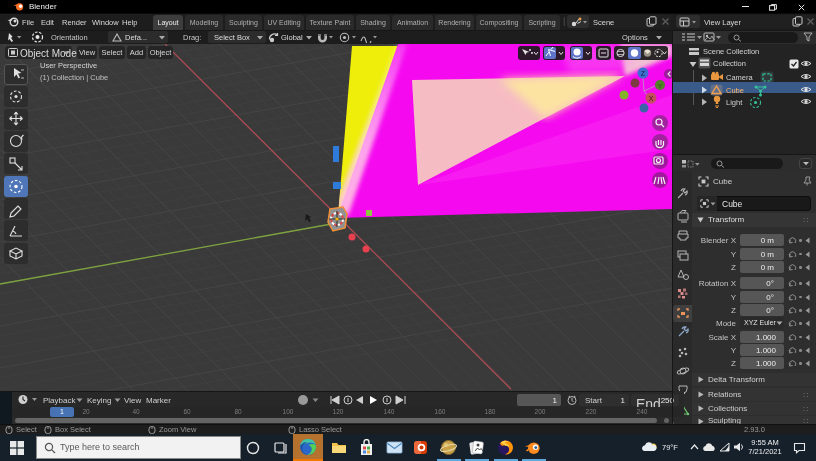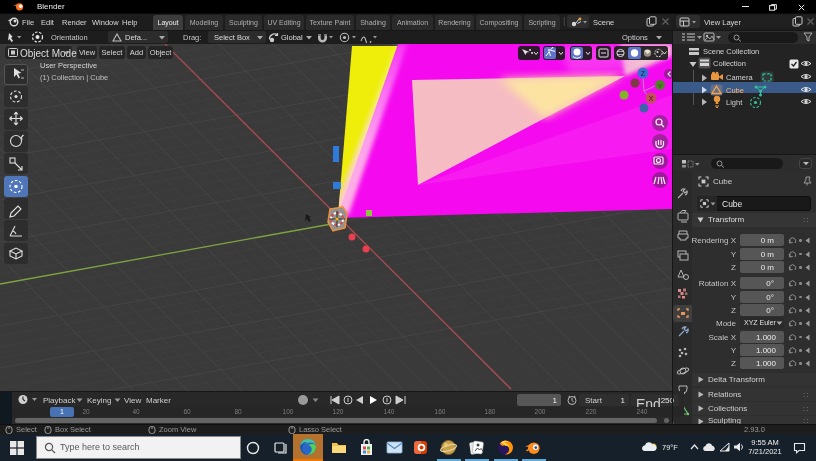--- a/index.html
+++ b/index.html
@@ -4,21 +4,21 @@
 <style>
   * { margin:0; padding:0; box-sizing:border-box; }
   html,body { width:816px; height:461px; overflow:hidden; background:#000; }
   body { font-family:"Liberation Sans", sans-serif; }
   span { white-space:nowrap; }
   .abs { position:absolute; }
   #stage { position:relative; width:816px; height:461px; background:#101820; }
 
   
   #titlebar { left:0; top:0; width:816px; height:13px; background:#000; color:#fff; }
-  #titlebar .title { position:absolute; left:29px; top:1.5px; font-size:8px; color:#eee;margin-left:8px; }
+  #titlebar .title { position:absolute; left:29px; top:1.5px; font-size:8px; color:#eee; }
 
   
   #topbar { left:0; top:13px; width:816px; height:17px; background:#1d1d1d; color:#d4d4d4; font-size:9px; }
   .menuitem { position:absolute; top:5px; color:#d9d9d9; font-size:7.5px; }
   .wtab { position:absolute; top:2px; height:15px; line-height:15px; text-align:center; color:#b0b0b0; background:#2a2a2a; border-radius:3px 3px 0 0; font-size:7px; }
   .wtab.active { background:#3d3d3d; color:#efefef; }
 
   
   #toolbar2 { left:0; top:30px; width:672px; height:14px; background:#1d1d1d; color:#cfcfcf; font-size:7.5px; }
 
@@ -643,21 +643,21 @@
       </svg>
     <span class="abs" style="left:49px;top:44px;color:#e8e8e8;font-size:8.5px">Cube</span>
 
     <div class="abs" style="left:19px;top:58px;width:124px;height:14px;background:#353535"></div>
     <svg class="abs" style="left:24px;top:62px" width="7" height="6" viewBox="0 0 7 6">
         <path d="M0.5 0.5 h6 l-3 5 Z" fill="#ccc"></path>
       </svg>
     <span class="abs" style="left:35px;top:60px;color:#dedede">Transform</span>
     <span class="abs" style="left:130px;top:60px;color:#888;letter-spacing:1px">::</span>
     <div id="transform-rows" class="abs" style="left:0;top:0">
-        <span class="abs" style="left:0;top:81px;width:63px;text-align:right;color:#c4c4c4;font-size:8px">Rendering X</span>
+        <span class="abs" style="left:0;top:81px;width:63px;text-align:right;color:#c4c4c4;font-size:8px">Blender X</span>
         <div class="abs" style="left:67px;top:79px;width:44px;height:12px;background:#565656;border-radius:2px"></div>
         <span class="abs" style="left:67px;top:81px;width:34px;text-align:right;color:#ededed;font-size:8px">0 m</span>
         <svg class="abs" style="left:115px;top:81px" width="9" height="9" viewBox="0 0 9 9">
           <path d="M2 7 a3.2 3.2 0 1 1 5 0 M2.2 4 l-0.5 3 l3 -0.5" fill="none" stroke="#909090" stroke-width="1"></path>
         </svg>
         <div class="abs" style="left:126px;top:84px;width:2.5px;height:2.5px;background:#8a8a8a;border-radius:50%"></div>
         <svg class="abs" style="left:132px;top:82px" width="5" height="7" viewBox="0 0 5 7">
           <path d="M4.5 0.5 v6 l-4 -3 Z" fill="#9a9a9a"></path>
         </svg>
         <span class="abs" style="left:0;top:94.5px;width:63px;text-align:right;color:#c4c4c4;font-size:8px">Y</span>

